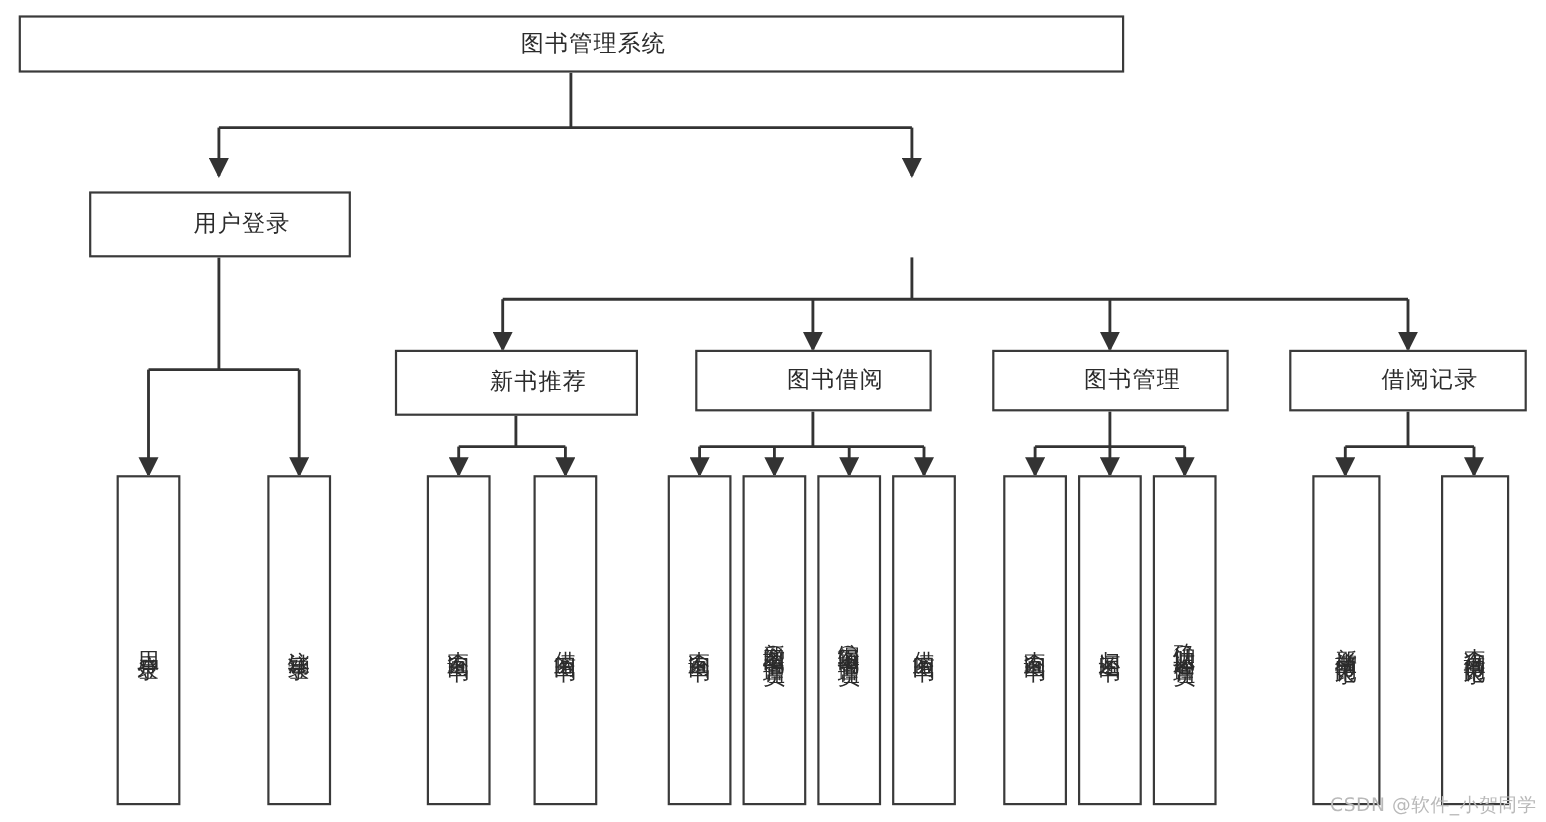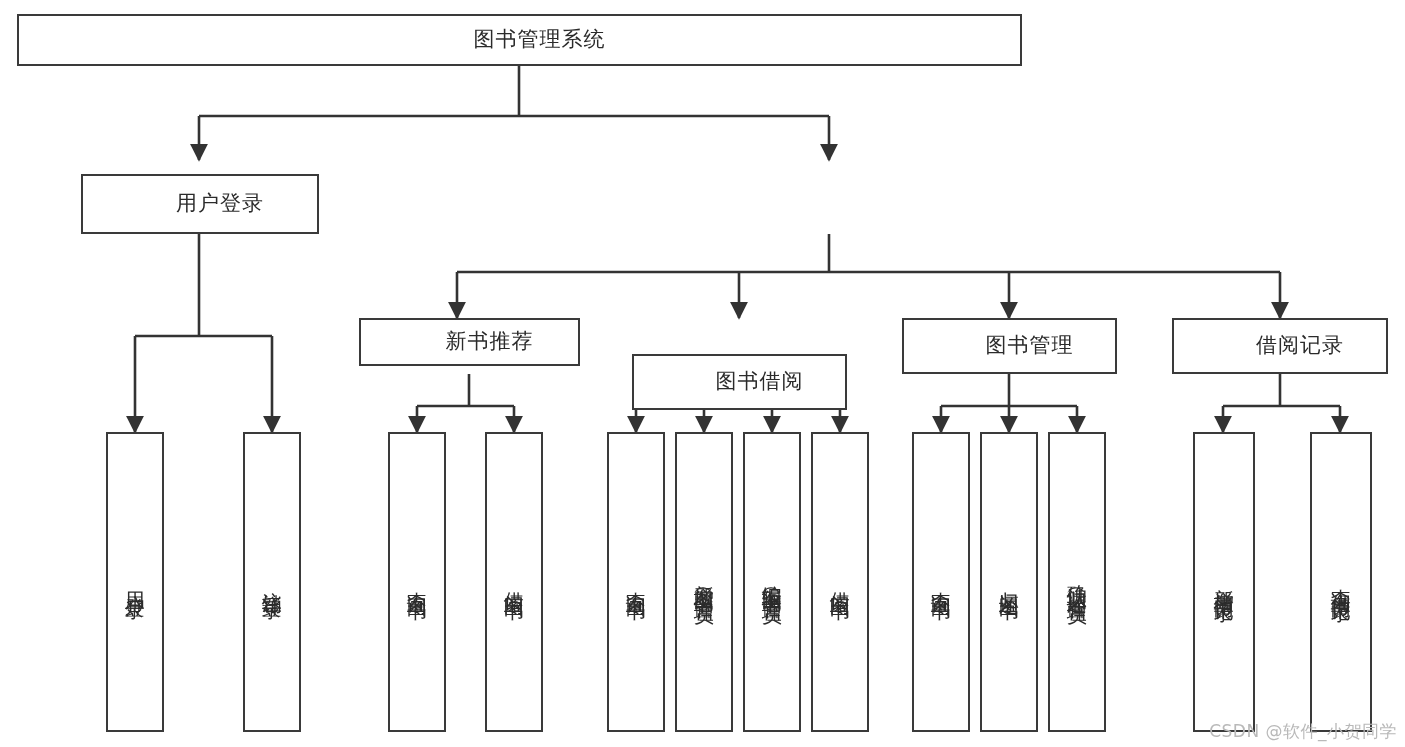--- a/index.html
+++ b/index.html
@@ -126,25 +126,25 @@
 
   <div class="node horiz root" style="left:17px; top:14px; width:1005px; height:52px;">
     <span>图书管理系统</span>
   </div>
 
   <div class="node horiz" style="left:81px; top:174px; width:238px; height:60px;">
     <span>用户登录</span>
   </div>
 
 
-  <div class="node horiz" style="left:359px; top:318px; width:221px; height:48px;">
+  <div class="node horiz" style="left:359px; top:318px; width:221px; height:60px;">
     <span>新书推荐</span>
   </div>
 
-  <div class="node horiz" style="left:632px; top:318px; width:215px; height:56px;margin-top:36px;">
+  <div class="node horiz" style="left:632px; top:318px; width:215px; height:56px;">
     <span>图书借阅</span>
   </div>
 
   <div class="node horiz" style="left:902px; top:318px; width:215px; height:56px;">
     <span>图书管理</span>
   </div>
 
   <div class="node horiz" style="left:1172px; top:318px; width:216px; height:56px;">
     <span>借阅记录</span>
   </div>

